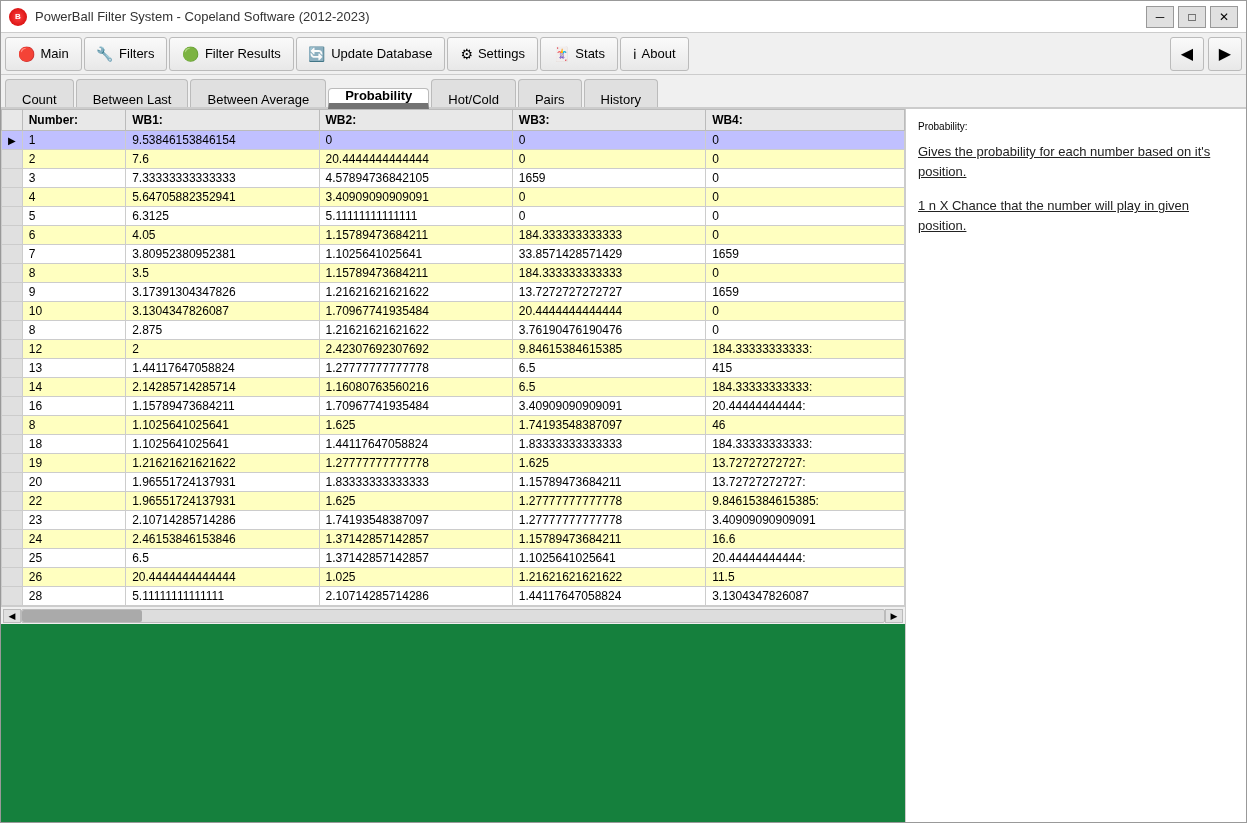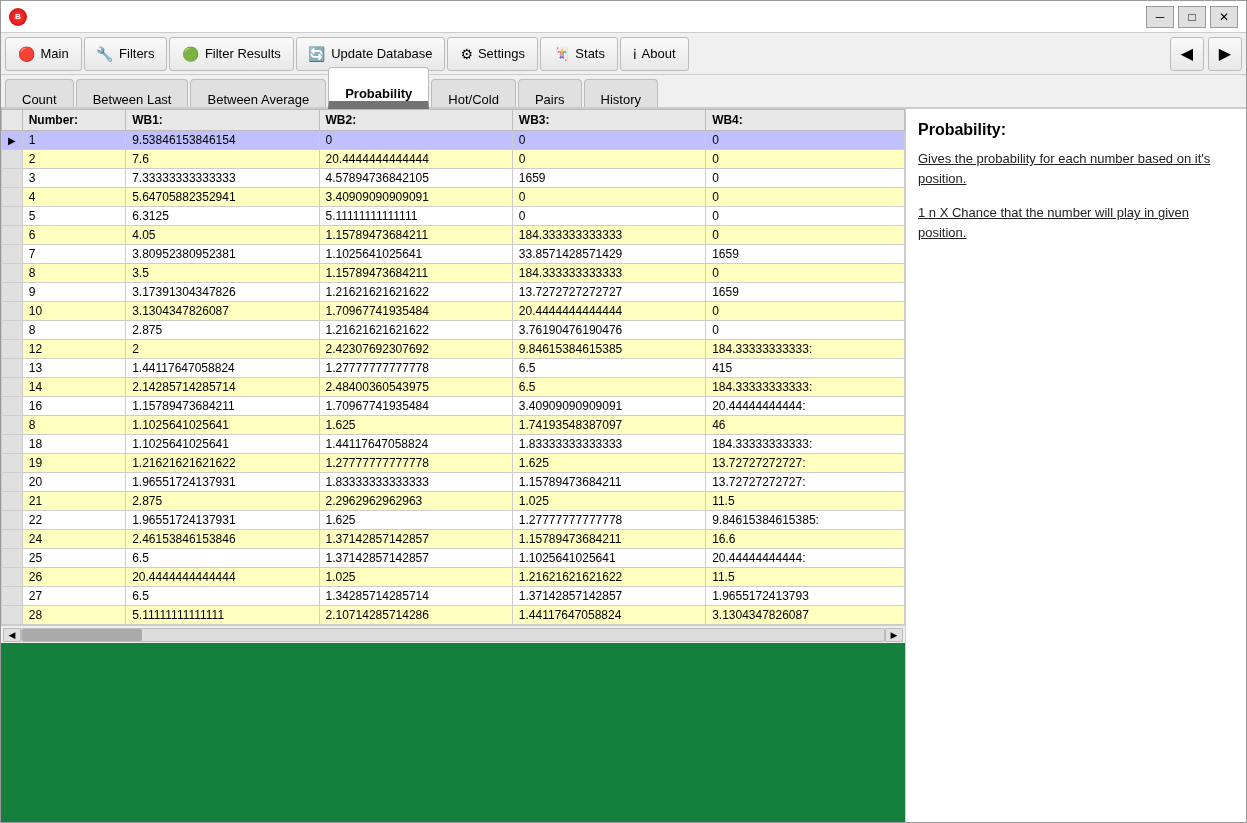--- a/index.html
+++ b/index.html
@@ -107,24 +107,24 @@
       background: #e0e0e0;
       cursor: pointer;
       display: flex;
       align-items: flex-end;
       font-size: 13px;
       border-bottom: none;
       border-radius: 4px 4px 0 0;
     }
     .tab.active {
       background: #fff;
-      border-bottom: 8px solid #737373;
+      border-bottom: 6px solid #737373;
       font-weight: bold;
       margin-bottom: -2px;
-      height: 42px;
+      height: 21px;
       color: #000;
     }
     .content-area {
       flex: 1;
       display: flex;
       overflow: hidden;
       background: #15803d;
       justify-content: flex-end;
     }
     .table-container {
@@ -172,22 +172,22 @@
     .arrow-cell {
       font-size: 10px;
     }
     .info-panel {
       width: 340px;
       padding: 12px;
       background: #fff;
       overflow-y: auto;
     }
     .info-title {
-      font-size: 16px;
-      font-weight: bold;
+      font-size: 10px;
+      font-weight: normal;
       margin-bottom: 10px;
     }
     .info-text {
       font-size: 13px;
       line-height: 1.5;
       color: #222;
       text-decoration: underline;
     }
     .scrollbar-area {
       height: 18px;
@@ -227,20 +227,21 @@
     }
   </style>
 </head>
 <body>
 
 <div class="window">
 
   <div class="title-bar">
     <div class="title-bar-left">
       <div class="logo-icon">B</div>
+      <span class="title-bar-text">PowerBall Filter System - Copeland Software (2012-2023)</span>
     </div>
     <div class="title-bar-controls">
       <button class="title-btn">─</button>
       <button class="title-btn">□</button>
       <button class="title-btn">✕</button>
     </div>
   </div>
 
   <div class="menu-bar">
     <button class="menu-btn">
@@ -417,21 +418,21 @@
               <td>13</td>
               <td>1.44117647058824</td>
               <td>1.27777777777778</td>
               <td>6.5</td>
               <td>415</td>
             </tr>
             <tr>
               <td class="row-indicator arrow-cell"></td>
               <td>14</td>
               <td>2.14285714285714</td>
-              <td>2.48400360543975</td>
+              <td>1.16080763560216</td>
               <td>6.5</td>
               <td>184.33333333333:</td>
             </tr>
             <tr>
               <td class="row-indicator arrow-cell"></td>
               <td>16</td>
               <td>1.15789473684211</td>
               <td>1.70967741935484</td>
               <td>3.40909090909091</td>
               <td>20.44444444444:</td>
@@ -463,36 +464,36 @@
             <tr>
               <td class="row-indicator arrow-cell"></td>
               <td>20</td>
               <td>1.96551724137931</td>
               <td>1.83333333333333</td>
               <td>1.15789473684211</td>
               <td>13.72727272727:</td>
             </tr>
             <tr>
               <td class="row-indicator arrow-cell"></td>
-              <td>21</td>
-              <td>2.875</td>
-              <td>2.2962962962963</td>
-              <td>1.025</td>
-              <td>11.5</td>
-            </tr>
-            <tr>
-              <td class="row-indicator arrow-cell"></td>
               <td>22</td>
               <td>1.96551724137931</td>
               <td>1.625</td>
               <td>1.27777777777778</td>
               <td>9.84615384615385:</td>
             </tr>
             <tr>
               <td class="row-indicator arrow-cell"></td>
+              <td>23</td>
+              <td>2.10714285714286</td>
+              <td>1.74193548387097</td>
+              <td>1.27777777777778</td>
+              <td>3.40909090909091</td>
+            </tr>
+            <tr>
+              <td class="row-indicator arrow-cell"></td>
               <td>24</td>
               <td>2.46153846153846</td>
               <td>1.37142857142857</td>
               <td>1.15789473684211</td>
               <td>16.6</td>
             </tr>
             <tr>
               <td class="row-indicator arrow-cell"></td>
               <td>25</td>
               <td>6.5</td>
@@ -500,28 +501,20 @@
               <td>1.1025641025641</td>
               <td>20.44444444444:</td>
             </tr>
             <tr>
               <td class="row-indicator arrow-cell"></td>
               <td>26</td>
               <td>20.4444444444444</td>
               <td>1.025</td>
               <td>1.21621621621622</td>
               <td>11.5</td>
-            </tr>
-            <tr>
-              <td class="row-indicator arrow-cell"></td>
-              <td>27</td>
-              <td>6.5</td>
-              <td>1.34285714285714</td>
-              <td>1.37142857142857</td>
-              <td>1.9655172413793</td>
             </tr>
             <tr>
               <td class="row-indicator arrow-cell"></td>
               <td>28</td>
               <td>5.11111111111111</td>
               <td>2.10714285714286</td>
               <td>1.44117647058824</td>
               <td>3.1304347826087</td>
             </tr>
           </tbody>

